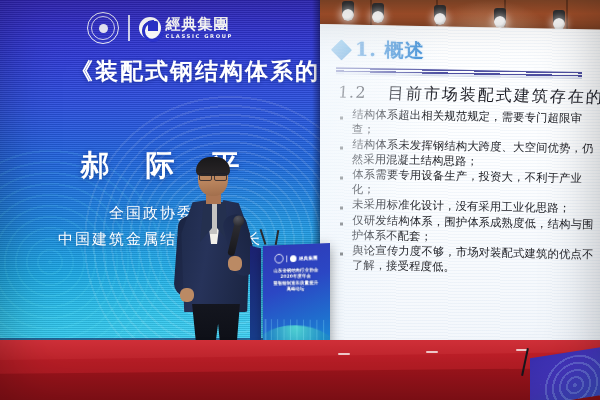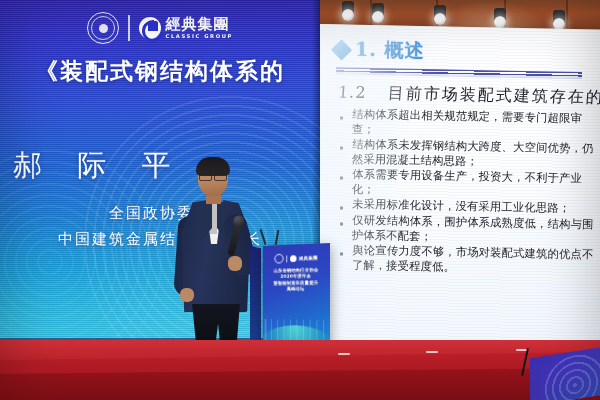--- a/index.html
+++ b/index.html
@@ -78,25 +78,25 @@
   .cg{display:flex;align-items:center;gap:5px;}
   .cg-mark{width:22px;height:22px;border-radius:50%;background:#fff;position:relative;}
   .cg-mark:after{content:"";position:absolute;left:9px;top:4px;width:10px;height:10px;background:#2b33cf;
         border-radius:0 2px 0 0;}
   .cg-mark:before{content:"";position:absolute;left:3px;top:3px;width:16px;height:16px;border-radius:50%;
         border:3px solid #2b33cf;border-right-color:transparent;transform:rotate(-40deg);}
   .cg-cn{color:#fff;font-size:15px;font-weight:700;letter-spacing:1px;line-height:1;
          font-family:"DejaVu Sans","Liberation Sans",sans-serif;}
   .cg-en{color:#fff;font-size:5.2px;letter-spacing:1.6px;line-height:1;margin-top:2px;font-weight:700;}
 
-  .led-title{position:absolute;left:0;right:0;top:56px;text-align:center;color:#fff;
+  .led-title{position:absolute;left:0;right:0;top:56px;text-align:right;color:#fff;
        font-size:23px;line-height:31px;font-weight:600;letter-spacing:2px;
        text-shadow:0 1px 4px rgba(0,20,90,.45);}
-  .led-name{position:absolute;left:0;right:0;top:146px;color:#fff;
-       font-size:29px;letter-spacing:13px;font-weight:400;text-indent:13px;
+  .led-name{position:absolute;left:0;right:0;top:146px;text-align:center;color:#fff;
+       font-size:29px;letter-spacing:13px;font-weight:700;text-indent:13px;
        text-shadow:0 1px 5px rgba(0,20,90,.45);}
   .led-role{position:absolute;left:0;right:0;top:200px;text-align:center;color:#fff;
        font-size:15px;line-height:26px;letter-spacing:2px;font-weight:500;
        text-shadow:0 1px 4px rgba(0,20,90,.4);}
 
   
   .person{position:absolute;left:168px;top:160px;width:96px;height:200px;}
   .head{position:absolute;left:30px;top:0;width:30px;height:36px;border-radius:48% 48% 45% 45%;
         background:linear-gradient(175deg,#c8976f 0%,#b9845d 60%,#a06d4b 100%);}
   .hair{position:absolute;left:28px;top:-3px;width:34px;height:19px;border-radius:17px 17px 6px 6px;

